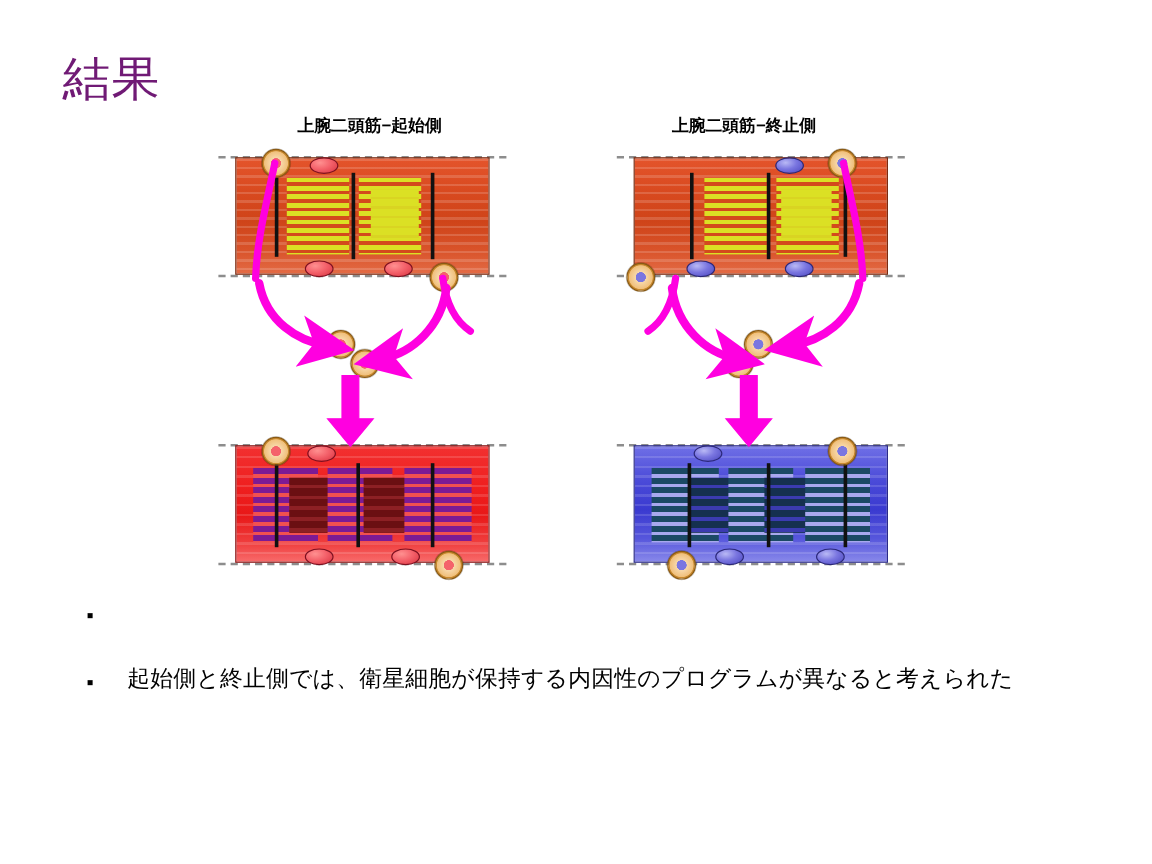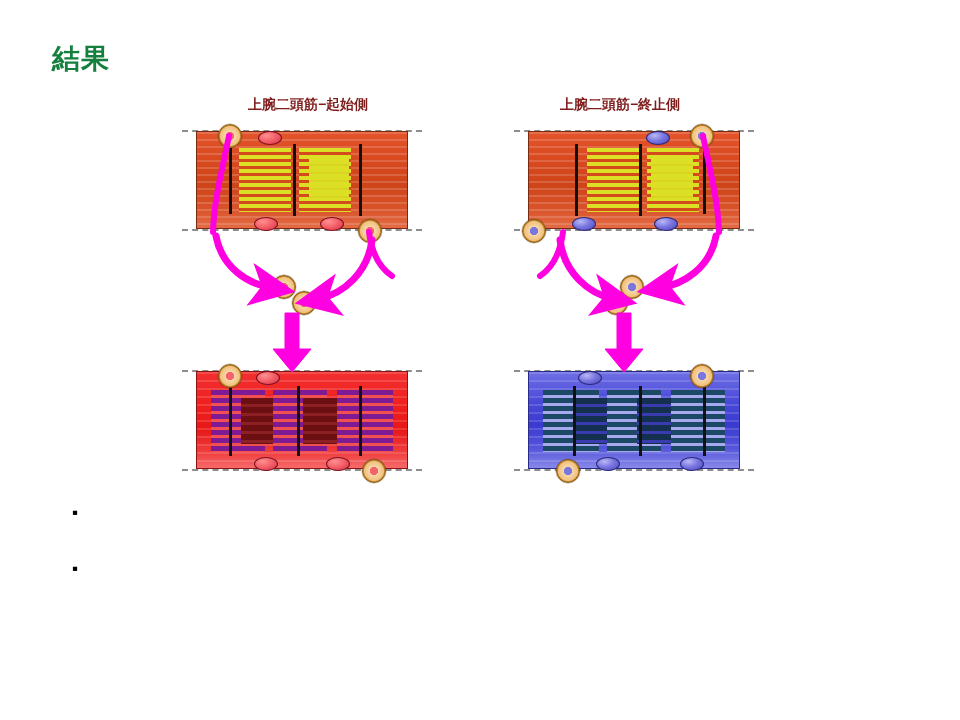--- a/index.html
+++ b/index.html
@@ -22,33 +22,33 @@
     position: absolute;
     inset: 0;
     background: #ffffff;
   }
 
   
   .slide-title {
     position: absolute;
     left: 52px;
     top: 44px;
-    font-size: 28px;
-    font-weight: bold;
+    font-size: 40px;
+    font-weight: normal;
     line-height: 1.1;
     letter-spacing: 1px;
-    color: #15803d;
+    color: #701a75;
     white-space: nowrap;
   }
 
   .panel-label {
     position: absolute;
     font-size: 14px;
     font-weight: bold;
-    color: #7f1d1d;
+    color: #000000;
     white-space: nowrap;
     text-align: center;
   }
   .panel-label.left  { left: 208px; top: 96px; width: 200px; }
   .panel-label.right { left: 520px; top: 96px; width: 200px; }
 
   
   .fiber {
     position: absolute;
     box-sizing: border-box;
@@ -342,17 +342,18 @@
   </div>
 
   <div class="bullets">
 
     <div class="bullet-row">
       <div class="bullet-mark">▪</div>
     </div>
 
     <div class="bullet-row">
       <div class="bullet-mark">▪</div>
+      <div class="bullet-text">起始側と終止側では、衛星細胞が保持する内因性のプログラムが異なると考えられた</div>
     </div>
 
   </div>
 
 </div>
 
 </body></html>

